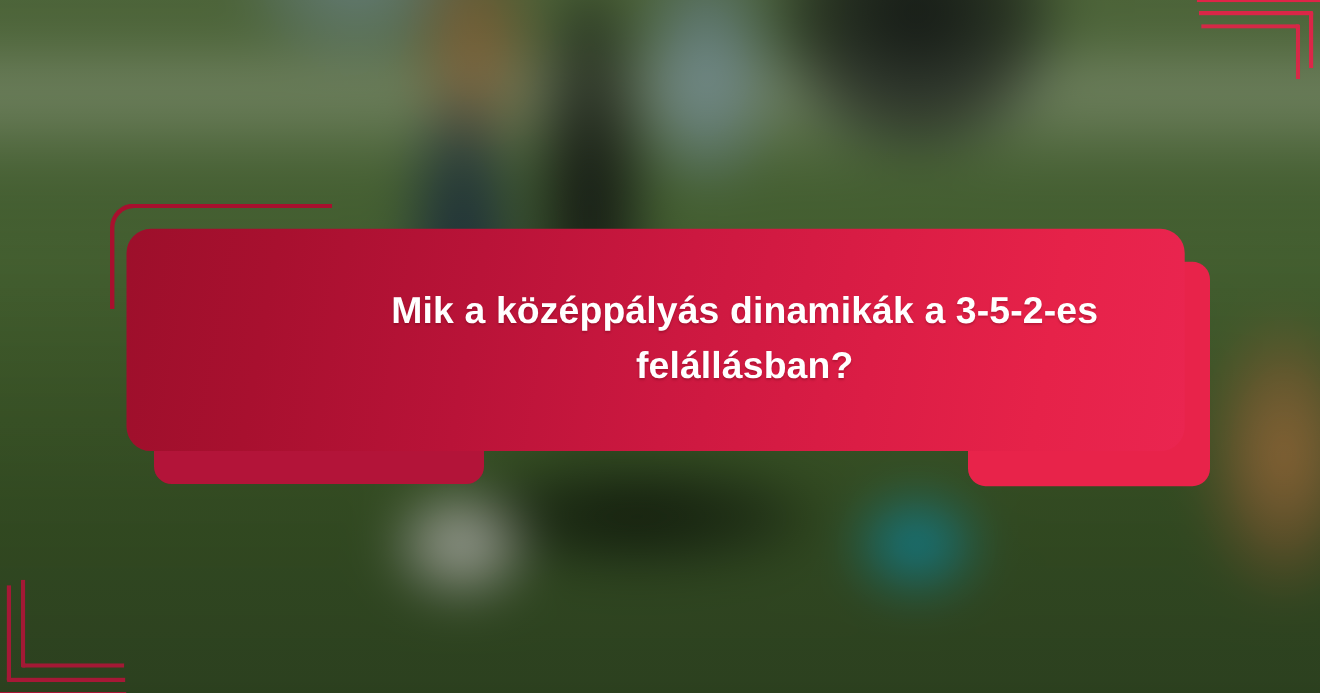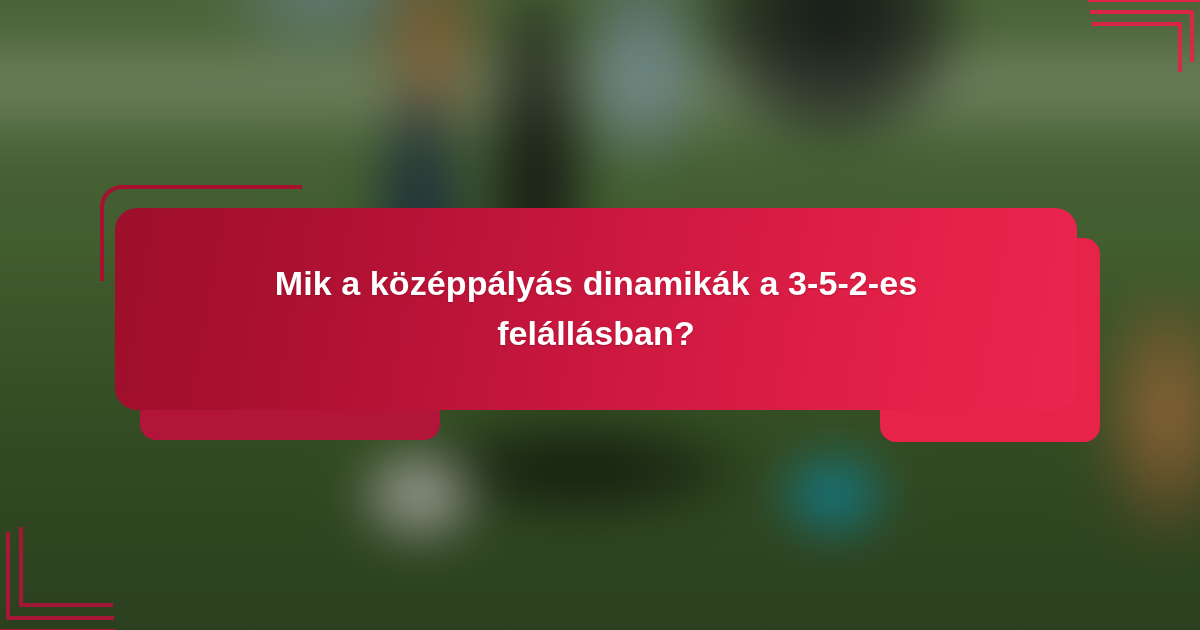--- a/index.html
+++ b/index.html
@@ -130,21 +130,21 @@
     background:linear-gradient(100deg,
       #9d0f2b 0%,
       #a8102f 14%,
       #b91338 33%,
       #cc1840 52%,
       #db1d45 70%,
       #e62249 86%,
       #ea2550 100%);
     display:flex;
     align-items:center;
-    justify-content:center;
+    justify-content:flex-end;
     overflow:hidden;
   }
 
   .card-title {
     width:800px;
     text-align:center;
     color:#ffffff;
     font-size:34px;
     font-weight:bold;
     line-height:1.46;

